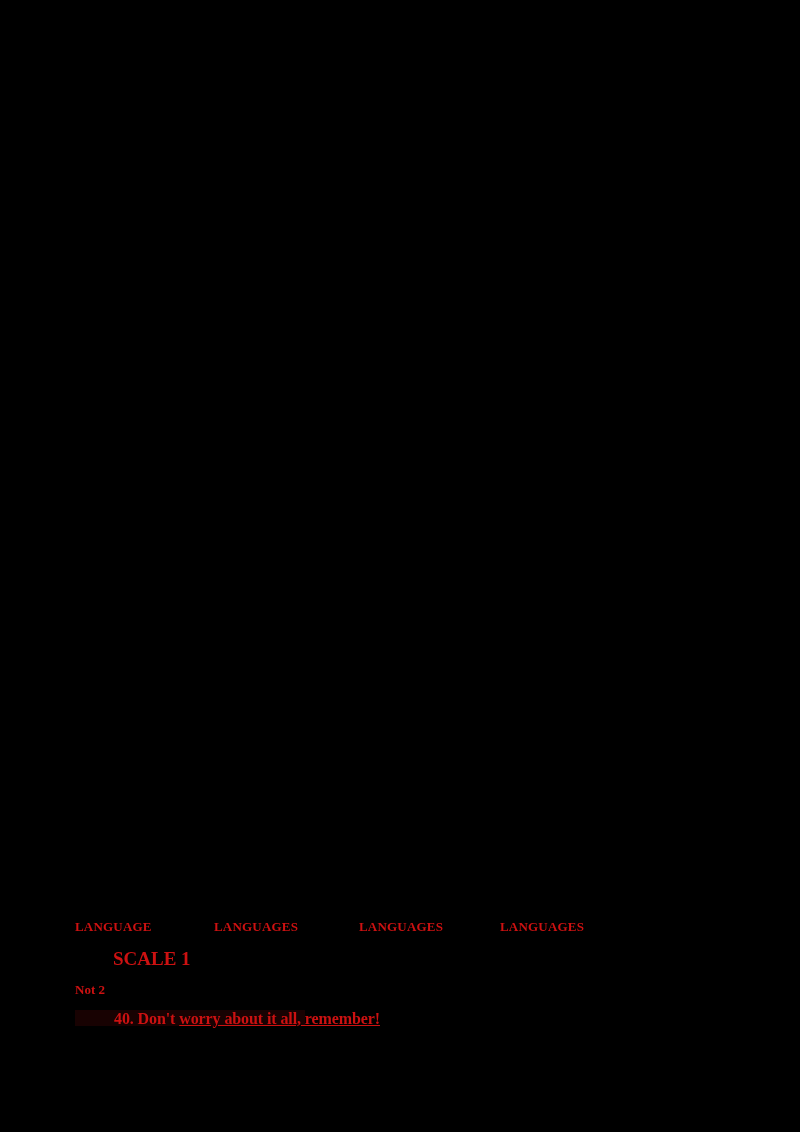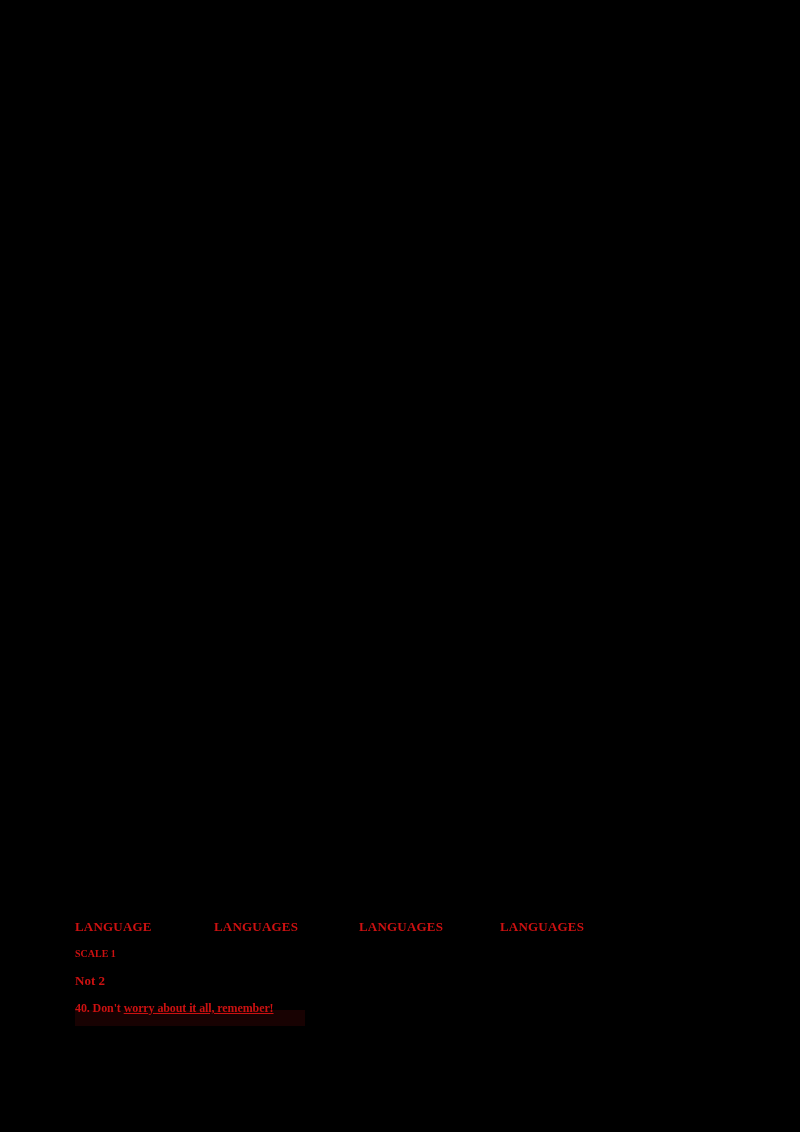--- a/index.html
+++ b/index.html
@@ -52,30 +52,32 @@
     width: 660px;
   }
   .stack .line {
     color: #cc1111;
     font-family: "Liberation Serif", serif;
     font-weight: bold;
     white-space: nowrap;
     line-height: 1;
   }
   .stack .line.l1 {
-    font-size: 10px;
+    font-size: 19px;
     margin-bottom: 15px;
+    margin-left: 38px;
   }
   .stack .line.l2 {
     font-size: 13px;
     margin-bottom: 15px;
   }
   .stack .line.l3 {
-    font-size: 12px;
+    font-size: 16px;
     letter-spacing: -0.1px;
+    padding-left: 39px;
   }
   .stack .line.l3 .underlined {
     text-decoration: underline;
   }
   
   .artifact {
     position: absolute;
     left: 75px;
     top: 1010px;
     width: 230px;

